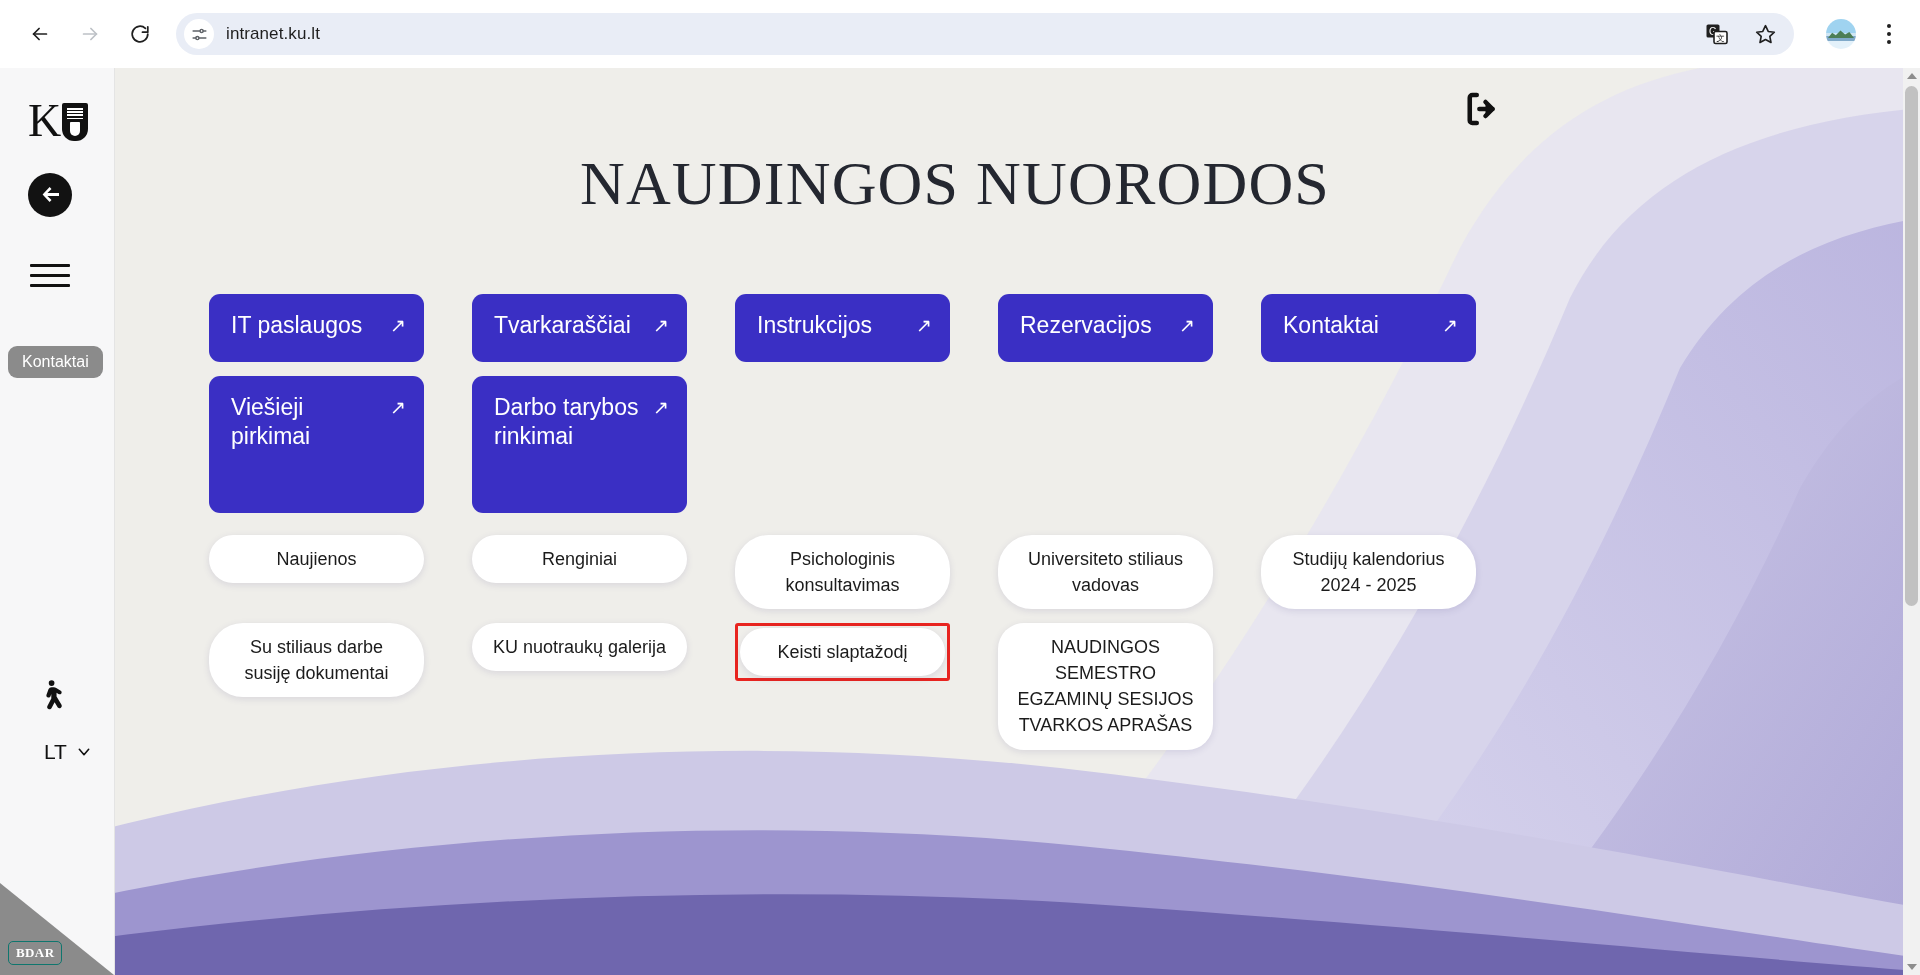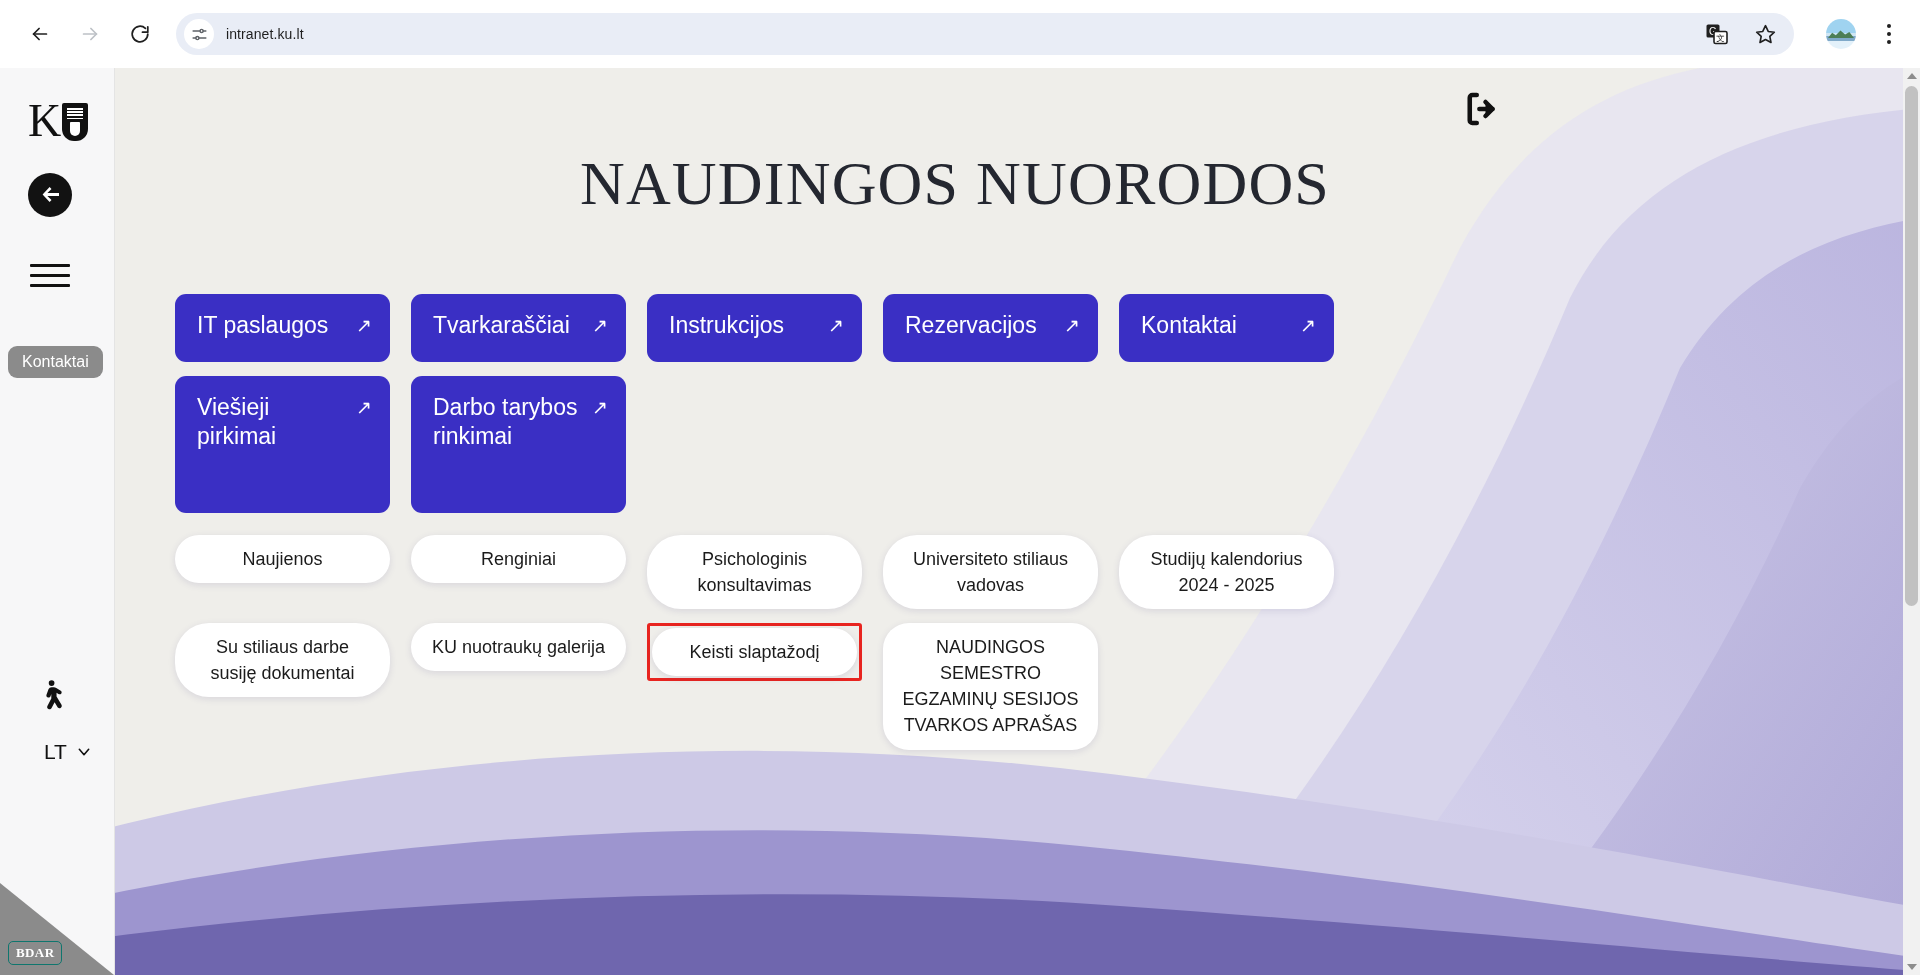--- a/index.html
+++ b/index.html
@@ -24,21 +24,21 @@
   .omnibox {
     flex: 1 1 auto; height: 42px; margin-left: 8px; margin-right: 10px;
     background: #e9edf6; border-radius: 22px;
     display: flex; align-items: center; padding: 0 10px 0 8px;
   }
   .omnibox-chip {
     width: 30px; height: 30px; border-radius: 50%; background: #ffffff;
     display: flex; align-items: center; justify-content: center; flex: 0 0 auto;
   }
   .omnibox-url {
-    margin-left: 12px; font-size: 14px; color: #1f1f1f; letter-spacing: .1px;
+    margin-left: 12px; font-size: 17px; color: #1f1f1f; letter-spacing: .1px;
   }
   .omnibox-actions { margin-left: auto; display: flex; align-items: center; gap: 22px; padding-right: 6px; }
   .tb-icon { width: 26px; height: 26px; display: flex; align-items: center; justify-content: center; color: #1f1f1f; }
   .avatar-btn {
     width: 30px; height: 30px; border-radius: 50%; overflow: hidden;
     margin: 0 14px 0 16px; flex: 0 0 auto;
     background: linear-gradient(#9fd3f0 0 46%, #cfe6f4 46% 58%, #7fa9c9 58% 72%, #e3f1fa 72% 100%);
     position: relative;
   }
   .avatar-btn::after {
@@ -114,21 +114,21 @@
   .content { position: absolute; left: 115px; top: 0; width: 1452px; height: 907px; z-index: 10; }
   .logout-btn { position: absolute; right: 62px; top: 20px; width: 44px; height: 44px; color: #111; }
 
   .page-title {
     position: absolute; top: 80px; left: 0; width: 1680px; text-align: center;
     font-family: "Liberation Serif", serif; font-size: 62px; font-weight: 400;
     color: #242730; letter-spacing: 1.2px;
   }
 
   .grid { position: absolute; left: 60px; top: 226px; width: 1330px; }
-  .row { display: flex; gap: 21px; margin-bottom: 14px; }
+  .row { display: flex; gap: 48px; margin-bottom: 14px; margin-left: 34px; }
   .cell { width: 215px; flex: 0 0 215px; }
 
   .btn-blue {
     background: #3a2fc4; color: #ffffff; border-radius: 11px;
     padding: 17px 18px 17px 22px; display: flex; align-items: flex-start;
     justify-content: space-between; gap: 10px; font-size: 23px; line-height: 1.28;
     min-height: 68px; cursor: pointer;
   }
   .btn-blue.tall { min-height: 137px; }
   .btn-blue .arrow { font-size: 19px; line-height: 1; padding-top: 5px; flex: 0 0 auto; }

